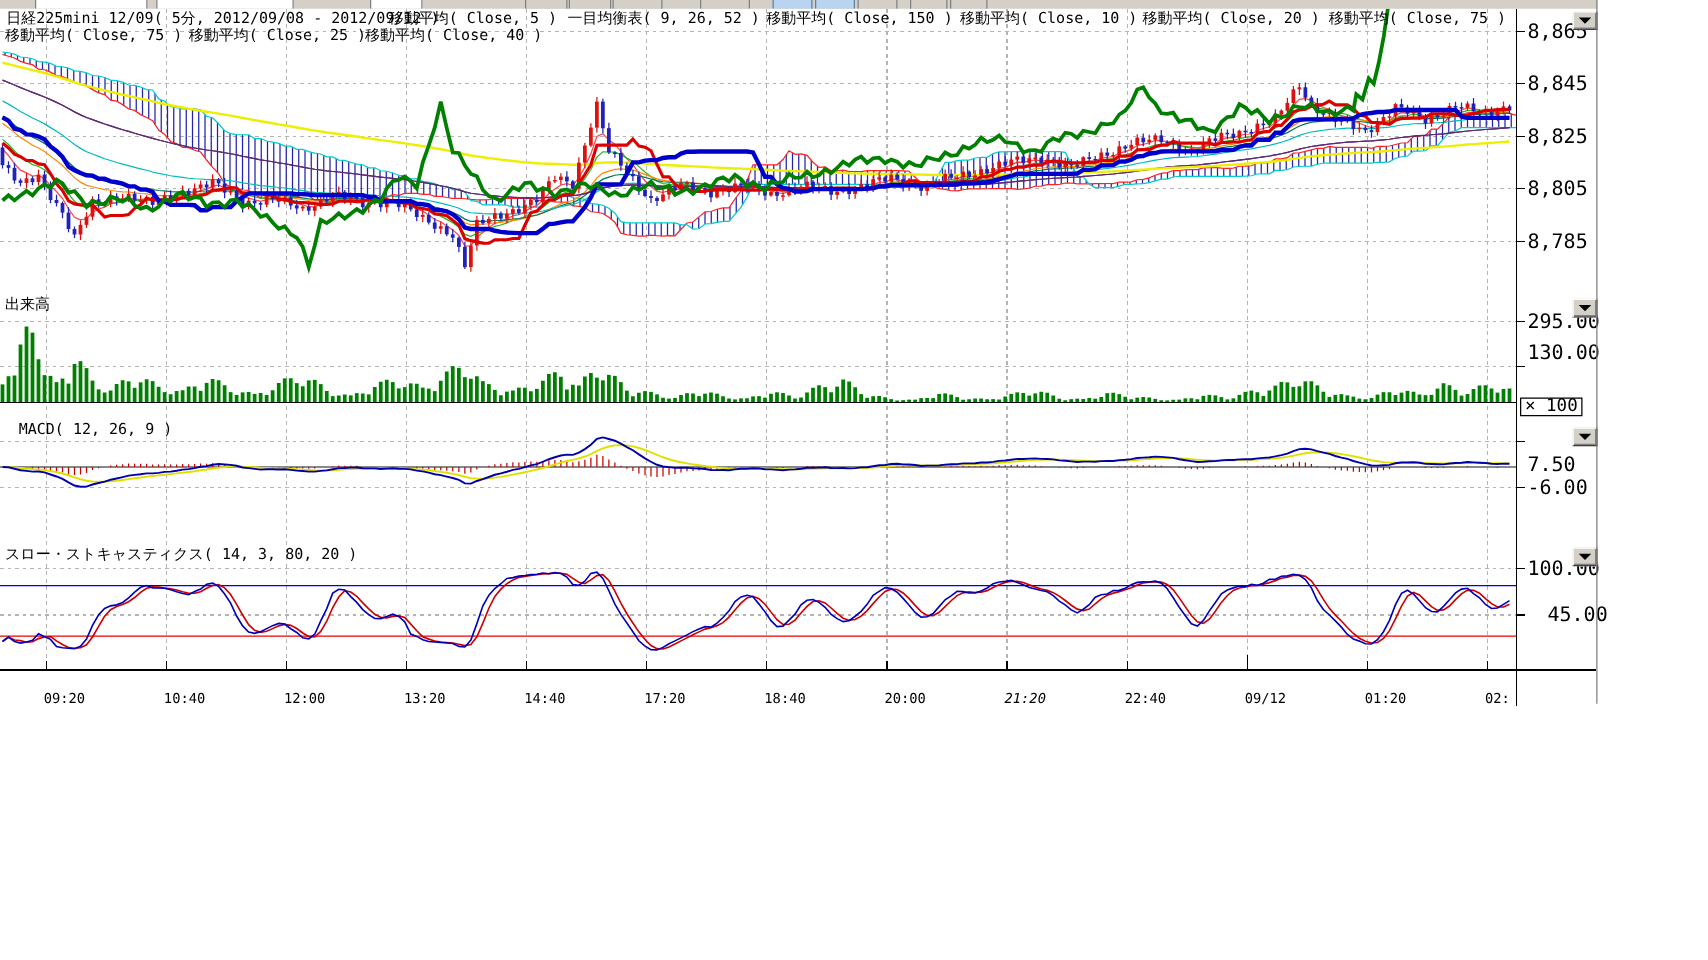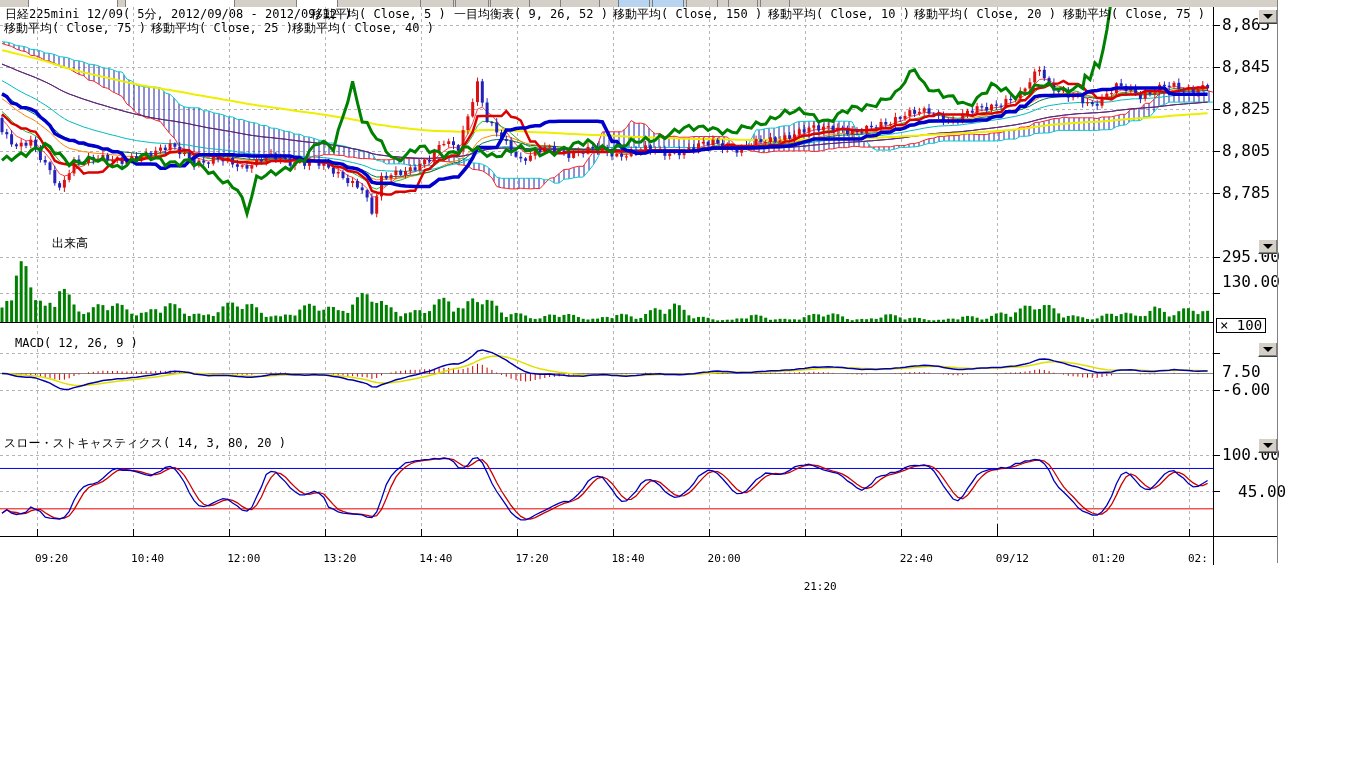--- a/index.html
+++ b/index.html
@@ -1296,21 +1296,21 @@
         <div class="hdr" style="left:5px;top:8px;">日経225mini 12/09( 5分, 2012/09/08 - 2012/09/12 )</div>
         <div class="hdr" style="left:311px;top:8px;">移動平均( Close, 5 )</div>
         <div class="hdr" style="left:454px;top:8px;">一目均衡表( 9, 26, 52 )</div>
         <div class="hdr" style="left:613px;top:8px;">移動平均( Close, 150 )</div>
         <div class="hdr" style="left:768px;top:8px;">移動平均( Close, 10 )</div>
         <div class="hdr" style="left:914px;top:8px;">移動平均( Close, 20 )</div>
         <div class="hdr" style="left:1063px;top:8px;">移動平均( Close, 75 )</div>
         <div class="hdr" style="left:4px;top:22px;">移動平均( Close, 75 )</div>
         <div class="hdr" style="left:151px;top:22px;">移動平均( Close, 25 )</div>
         <div class="hdr" style="left:292px;top:22px;">移動平均( Close, 40 )</div>
-        <div class="lbl" style="left:4px;top:237px;margin-left:48px;">出来高</div>
+        <div class="lbl" style="left:4px;top:237px;">出来高</div>
         <div class="lbl" style="left:15px;top:337px;">MACD( 12, 26, 9 )</div>
         <div class="lbl" style="left:4px;top:437px;">スロー・ストキャスティクス( 14, 3, 80, 20 )</div>
         <div class="axis-label" style="left:1222px;top:18px;">8,865</div>
         <div class="axis-label" style="left:1222px;top:60px;">8,845</div>
         <div class="axis-label" style="left:1222px;top:102px;">8,825</div>
         <div class="axis-label" style="left:1222px;top:144px;">8,805</div>
         <div class="axis-label" style="left:1222px;top:186px;">8,785</div>
         <div class="axis-label" style="left:1222px;top:250.18849999999998px;">295.00</div>
         <div class="axis-label" style="left:1222px;top:275px;">130.00</div>
         <div class="axis-label" style="left:1222px;top:365px;text-align:right;">7.50</div>
@@ -1319,21 +1319,21 @@
         <div class="axis-label" style="left:1222px;top:484.9985px;margin-left:16px;">45.00</div>
         <div class="mult-box" style="left:1216px;top:318px;">× 100</div>
         <div class="time-label" style="left:35px;top:541px;">09:20</div>
         <div class="time-label" style="left:131.07999999999998px;top:541px;">10:40</div>
         <div class="time-label" style="left:227.16px;top:541px;">12:00</div>
         <div class="time-label" style="left:323.24px;top:541px;">13:20</div>
         <div class="time-label" style="left:419.32px;top:541px;">14:40</div>
         <div class="time-label" style="left:515.4px;top:541px;">17:20</div>
         <div class="time-label" style="left:611.48px;top:541px;">18:40</div>
         <div class="time-label" style="left:707.56px;top:541px;">20:00</div>
-        <div class="time-label" style="left:803.64px;top:569px;">21:20</div>
+        <div class="time-label" style="left:803.64px;top:541px;font-style:italic;">21:20</div>
         <div class="time-label" style="left:899.72px;top:541px;">22:40</div>
         <div class="time-label" style="left:995.8px;top:541px;">09/12</div>
         <div class="time-label" style="left:1091.8799999999999px;top:541px;">01:20</div>
         <div class="time-label" style="left:1187.96px;top:541px;">02:</div>
         <div class="dd-btn" style="left:1258px;top:9px;">
           <span class="dd-tri"></span>
         </div>
         <div class="dd-btn" style="left:1258px;top:239px;">
           <span class="dd-tri"></span>
         </div>

